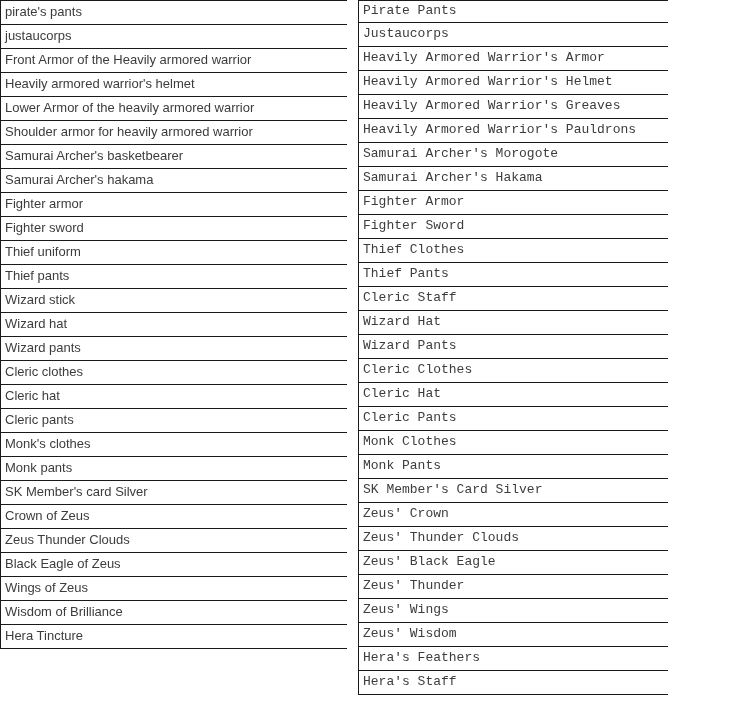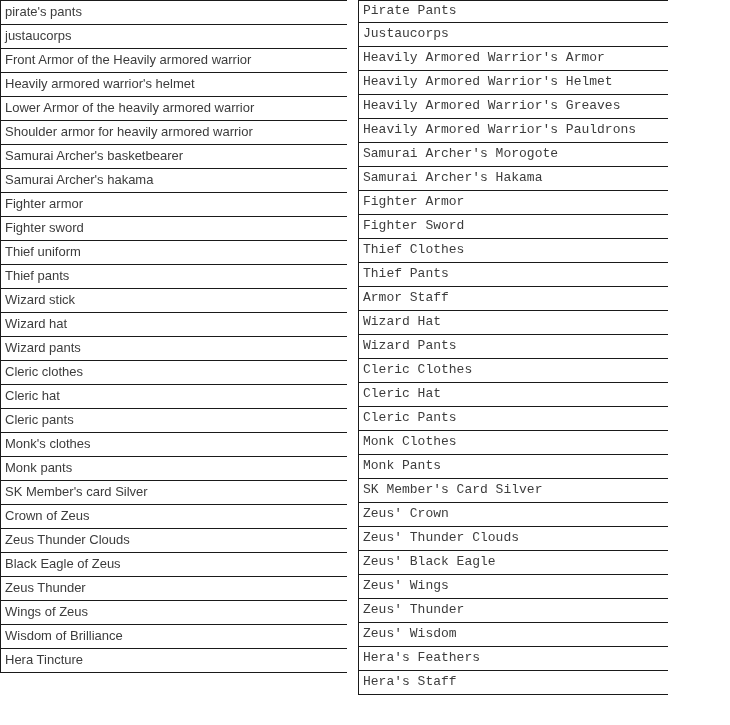--- a/index.html
+++ b/index.html
@@ -93,50 +93,49 @@
       <div class="cell">Wizard pants</div>
       <div class="cell">Cleric clothes</div>
       <div class="cell">Cleric hat</div>
       <div class="cell">Cleric pants</div>
       <div class="cell">Monk's clothes</div>
       <div class="cell">Monk pants</div>
       <div class="cell">SK Member's card Silver</div>
       <div class="cell">Crown of Zeus</div>
       <div class="cell">Zeus Thunder Clouds</div>
       <div class="cell">Black Eagle of Zeus</div>
-      <div class="cell">Zeus Thunder</div>
       <div class="cell">Wings of Zeus</div>
       <div class="cell">Wisdom of Brilliance</div>
       <div class="cell">Hera Tincture</div>
     </div>
   <div class="tbl tbl-right" id="col-right">
       <div class="cell">Pirate Pants</div>
       <div class="cell">Justaucorps</div>
       <div class="cell">Heavily Armored Warrior's Armor</div>
       <div class="cell">Heavily Armored Warrior's Helmet</div>
       <div class="cell">Heavily Armored Warrior's Greaves</div>
       <div class="cell">Heavily Armored Warrior's Pauldrons</div>
       <div class="cell">Samurai Archer's Morogote</div>
       <div class="cell">Samurai Archer's Hakama</div>
       <div class="cell">Fighter Armor</div>
       <div class="cell">Fighter Sword</div>
       <div class="cell">Thief Clothes</div>
       <div class="cell">Thief Pants</div>
-      <div class="cell">Armor Staff</div>
+      <div class="cell">Cleric Staff</div>
       <div class="cell">Wizard Hat</div>
       <div class="cell">Wizard Pants</div>
       <div class="cell">Cleric Clothes</div>
       <div class="cell">Cleric Hat</div>
       <div class="cell">Cleric Pants</div>
       <div class="cell">Monk Clothes</div>
       <div class="cell">Monk Pants</div>
       <div class="cell">SK Member's Card Silver</div>
       <div class="cell">Zeus' Crown</div>
       <div class="cell">Zeus' Thunder Clouds</div>
       <div class="cell">Zeus' Black Eagle</div>
+      <div class="cell">Zeus' Thunder</div>
       <div class="cell">Zeus' Wings</div>
-      <div class="cell">Zeus' Thunder</div>
       <div class="cell">Zeus' Wisdom</div>
       <div class="cell">Hera's Feathers</div>
       <div class="cell">Hera's Staff</div>
     </div>
   <div class="gridline-strip"></div>
 </div>
 
 </body></html>

